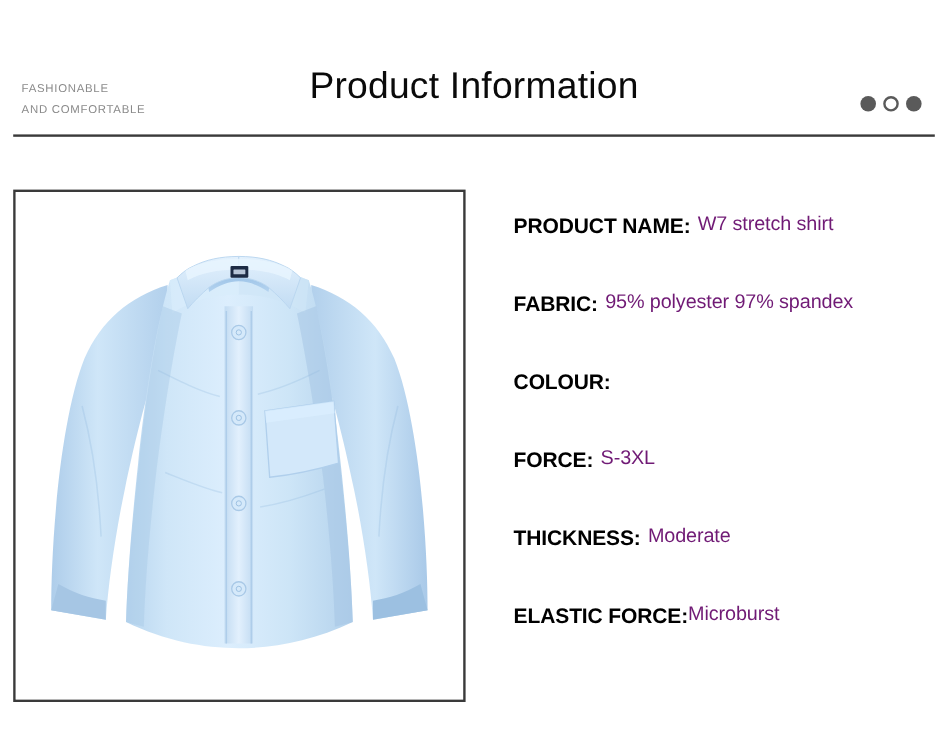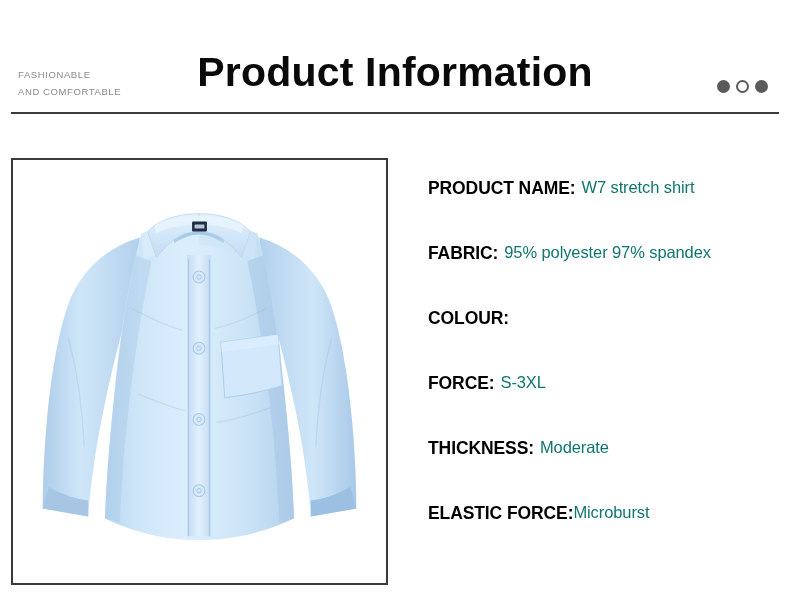--- a/index.html
+++ b/index.html
@@ -34,22 +34,22 @@
     white-space: nowrap;
   }
   #tagline div { display: block; }
 
   #page-title {
     position: absolute;
     left: 0;
     top: 52px;
     width: 790px;
     text-align: center;
-    font-size: 41px;
-    font-weight: bold;
+    font-size: 31px;
+    font-weight: normal;
     letter-spacing: 0.2px;
     color: #0a0a0a;
     line-height: 40px;
   }
 
   #dots {
     position: absolute;
     right: 22px;
     top: 80px;
     display: flex;
@@ -112,21 +112,21 @@
   }
   .spec-label {
     font-size: 17.5px;
     font-weight: bold;
     color: #000000;
     letter-spacing: -0.1px;
   }
   .spec-value {
     font-size: 16.5px;
     font-weight: normal;
-    color: #0f766e;
+    color: #701a75;
     letter-spacing: -0.1px;
   }
   .spec-gap-wide { padding-left: 6px; }
   .spec-gap-none { padding-left: 0px; }
 </style>
 </head>
 <body>
 
 <div id="header">
 

